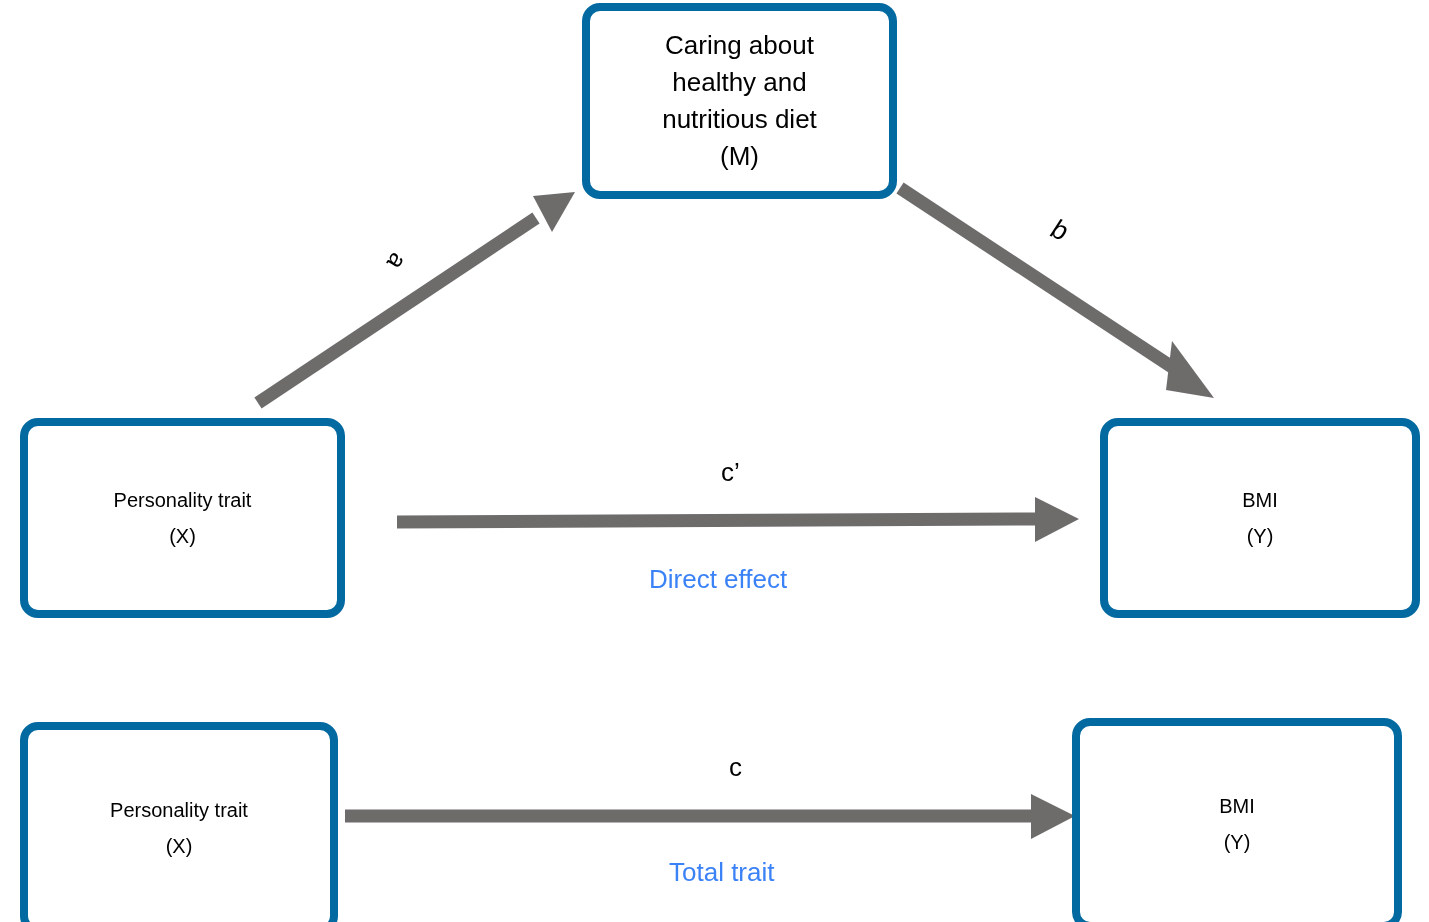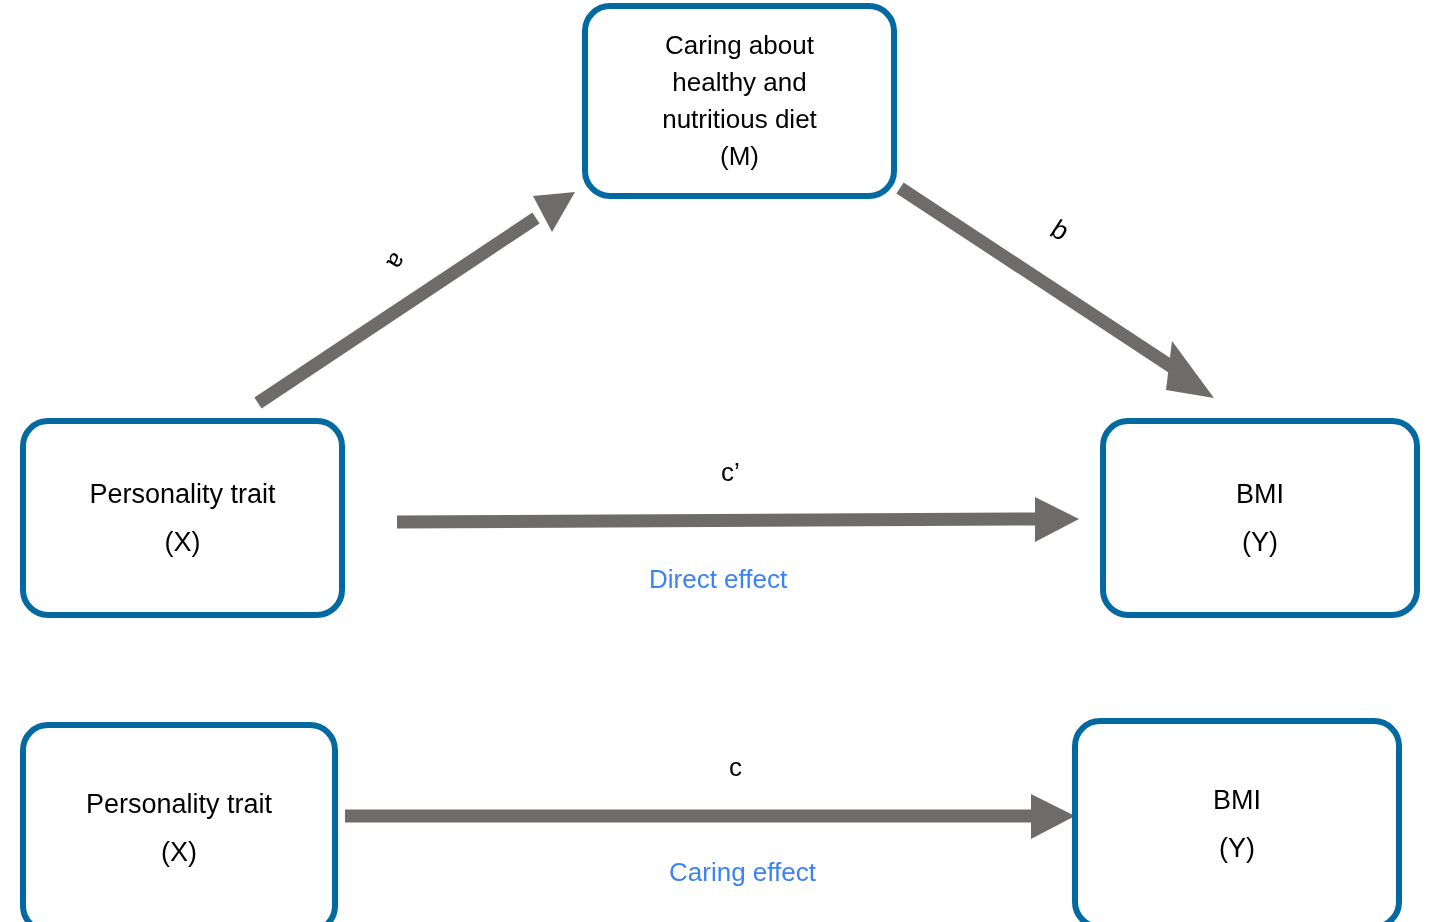--- a/index.html
+++ b/index.html
@@ -21,32 +21,32 @@
     left: 0;
     top: 0;
     width: 1429px;
     height: 922px;
     pointer-events: none;
   }
   .node {
     position: absolute;
     box-sizing: border-box;
     background: #ffffff;
-    border: 6px solid #0369a1;
-    border-radius: 28px;
+    border: 8px solid #0369a1;
+    border-radius: 18px;
     display: flex;
     align-items: center;
     justify-content: center;
     text-align: center;
     color: #000000;
     z-index: 2;
   }
   .node-label {
-    font-size: 27px;
-    line-height: 48px;
+    font-size: 20px;
+    line-height: 36px;
     color: #000000;
     white-space: pre-line;
     padding: 0 8px;
   }
   .node-mediator .node-label {
     font-size: 26px;
     line-height: 37px;
   }
   .edge-label {
     position: absolute;
@@ -137,15 +137,15 @@
   <div class="edge-label lbl-a" style="left:390px; top:247px;">a</div>
 
   <div class="edge-label lbl-b" style="left:1052px; top:215px;">b</div>
 
   <div class="edge-label lbl-cprime" style="left:721px; top:457px;">c’</div>
 
   <div class="caption" style="left:649px; top:564px;">Direct effect</div>
 
   <div class="edge-label lbl-c" style="left:729px; top:752px;">c</div>
 
-  <div class="caption" style="left:669px; top:857px;">Caring effect</div>
+  <div class="caption" style="left:669px; top:857px;">Total trait</div>
 
 </div>
 
 </body></html>

